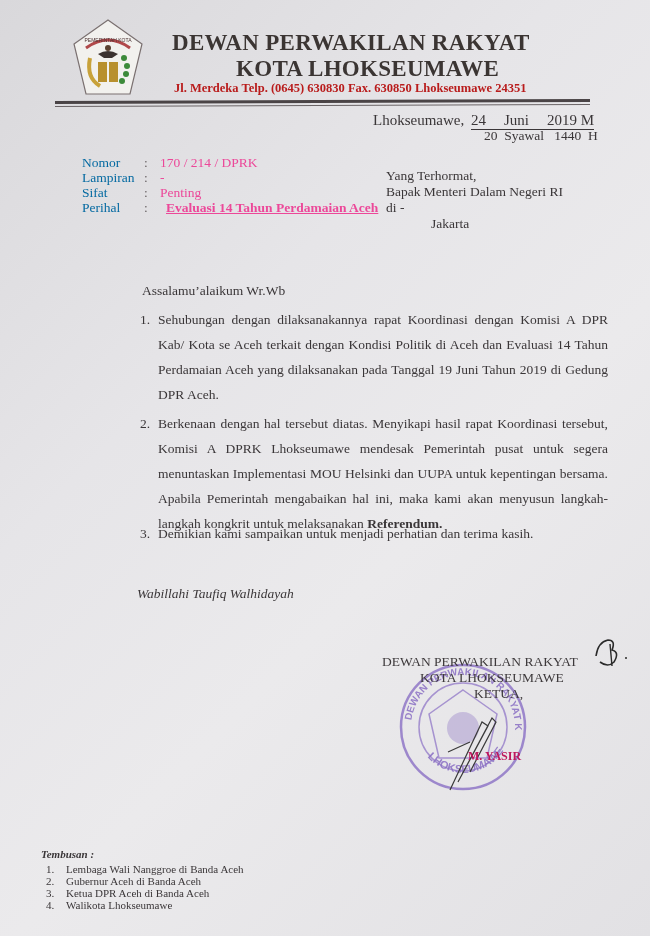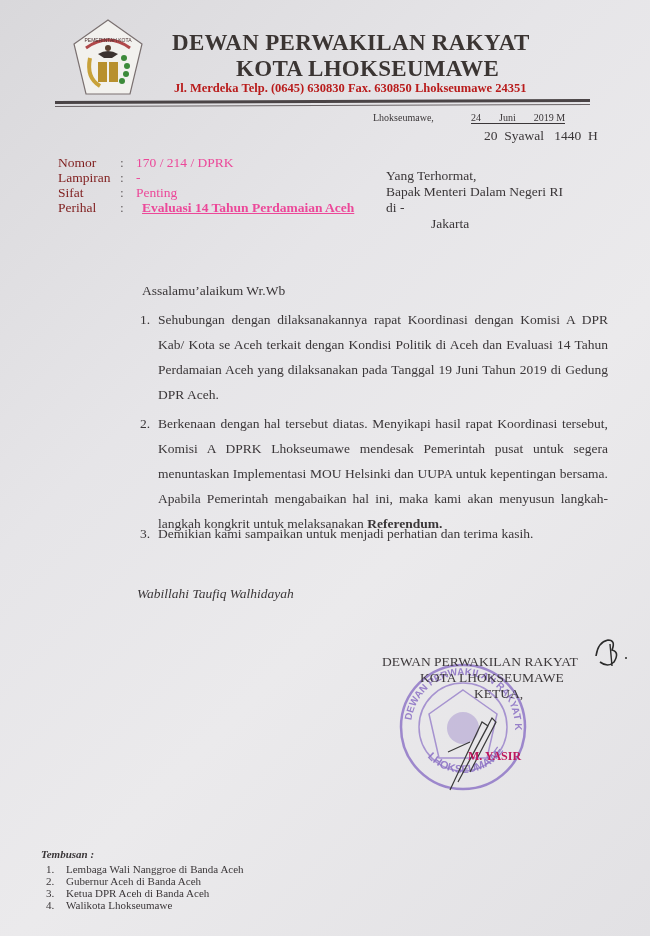--- a/index.html
+++ b/index.html
@@ -10,29 +10,29 @@
     color:#3a3638;
   }
   .abs { position:absolute; }
   .logo { left:72px; top:18px; width:72px; height:80px; }
   .kop1 { left:172px; top:30px; font-size:23px; font-weight:bold; color:#3b3533; letter-spacing:0.3px; white-space:nowrap; }
   .kop2 { left:236px; top:56px; font-size:23px; font-weight:bold; color:#3b3533; letter-spacing:0.3px; white-space:nowrap; }
   .kop3 { left:174px; top:81px; font-size:12.5px; font-weight:bold; color:#b91c1c; white-space:nowrap; }
   .rule1 { left:55px; top:100px; width:535px; height:3px; background:#4a4446; transform:rotate(-0.2deg); }
   .rule2 { left:55px; top:105px; width:535px; height:1px; background:#6a6466; transform:rotate(-0.2deg); }
 
-  .date { left:373px; top:112px; font-size:10px; white-space:nowrap; }
+  .date { left:373px; top:112px; font-size:15px; white-space:nowrap; }
   .date .city { display:inline-block; width:98px; }
   .date .d1 { display:inline-block; border-bottom:1px solid #3a3638; padding-bottom:0px; }
   .date-row2 { left:484px; top:128px; font-size:13.5px; white-space:nowrap; }
   .date span.gap { display:inline-block; width:18px; }
 
   .meta { left:58px; top:155px; font-size:13.5px; line-height:15px; }
   .meta-row { display:flex; white-space:nowrap; }
-  .meta-label { width:62px; color:#7f1d1d; }
+  .meta-label { width:62px; color:#0369a1;margin-left:24px; }
   .meta-colon { width:16px; color:#6a6466; }
   .meta-value { color:#ec4899; }
   .meta-value.bold { font-weight:bold; text-decoration:underline;margin-left:6px; }
 
   .addr { left:386px; top:168px; font-size:13.5px; line-height:16px; white-space:nowrap; }
   .addr .indent { padding-left:45px; }
 
   .greet { left:142px; top:283px; font-size:13.5px; white-space:nowrap; }
   .item { position:absolute; font-size:13.5px; line-height:25px; }
   .item .num { position:absolute; left:-18px; top:0; }

